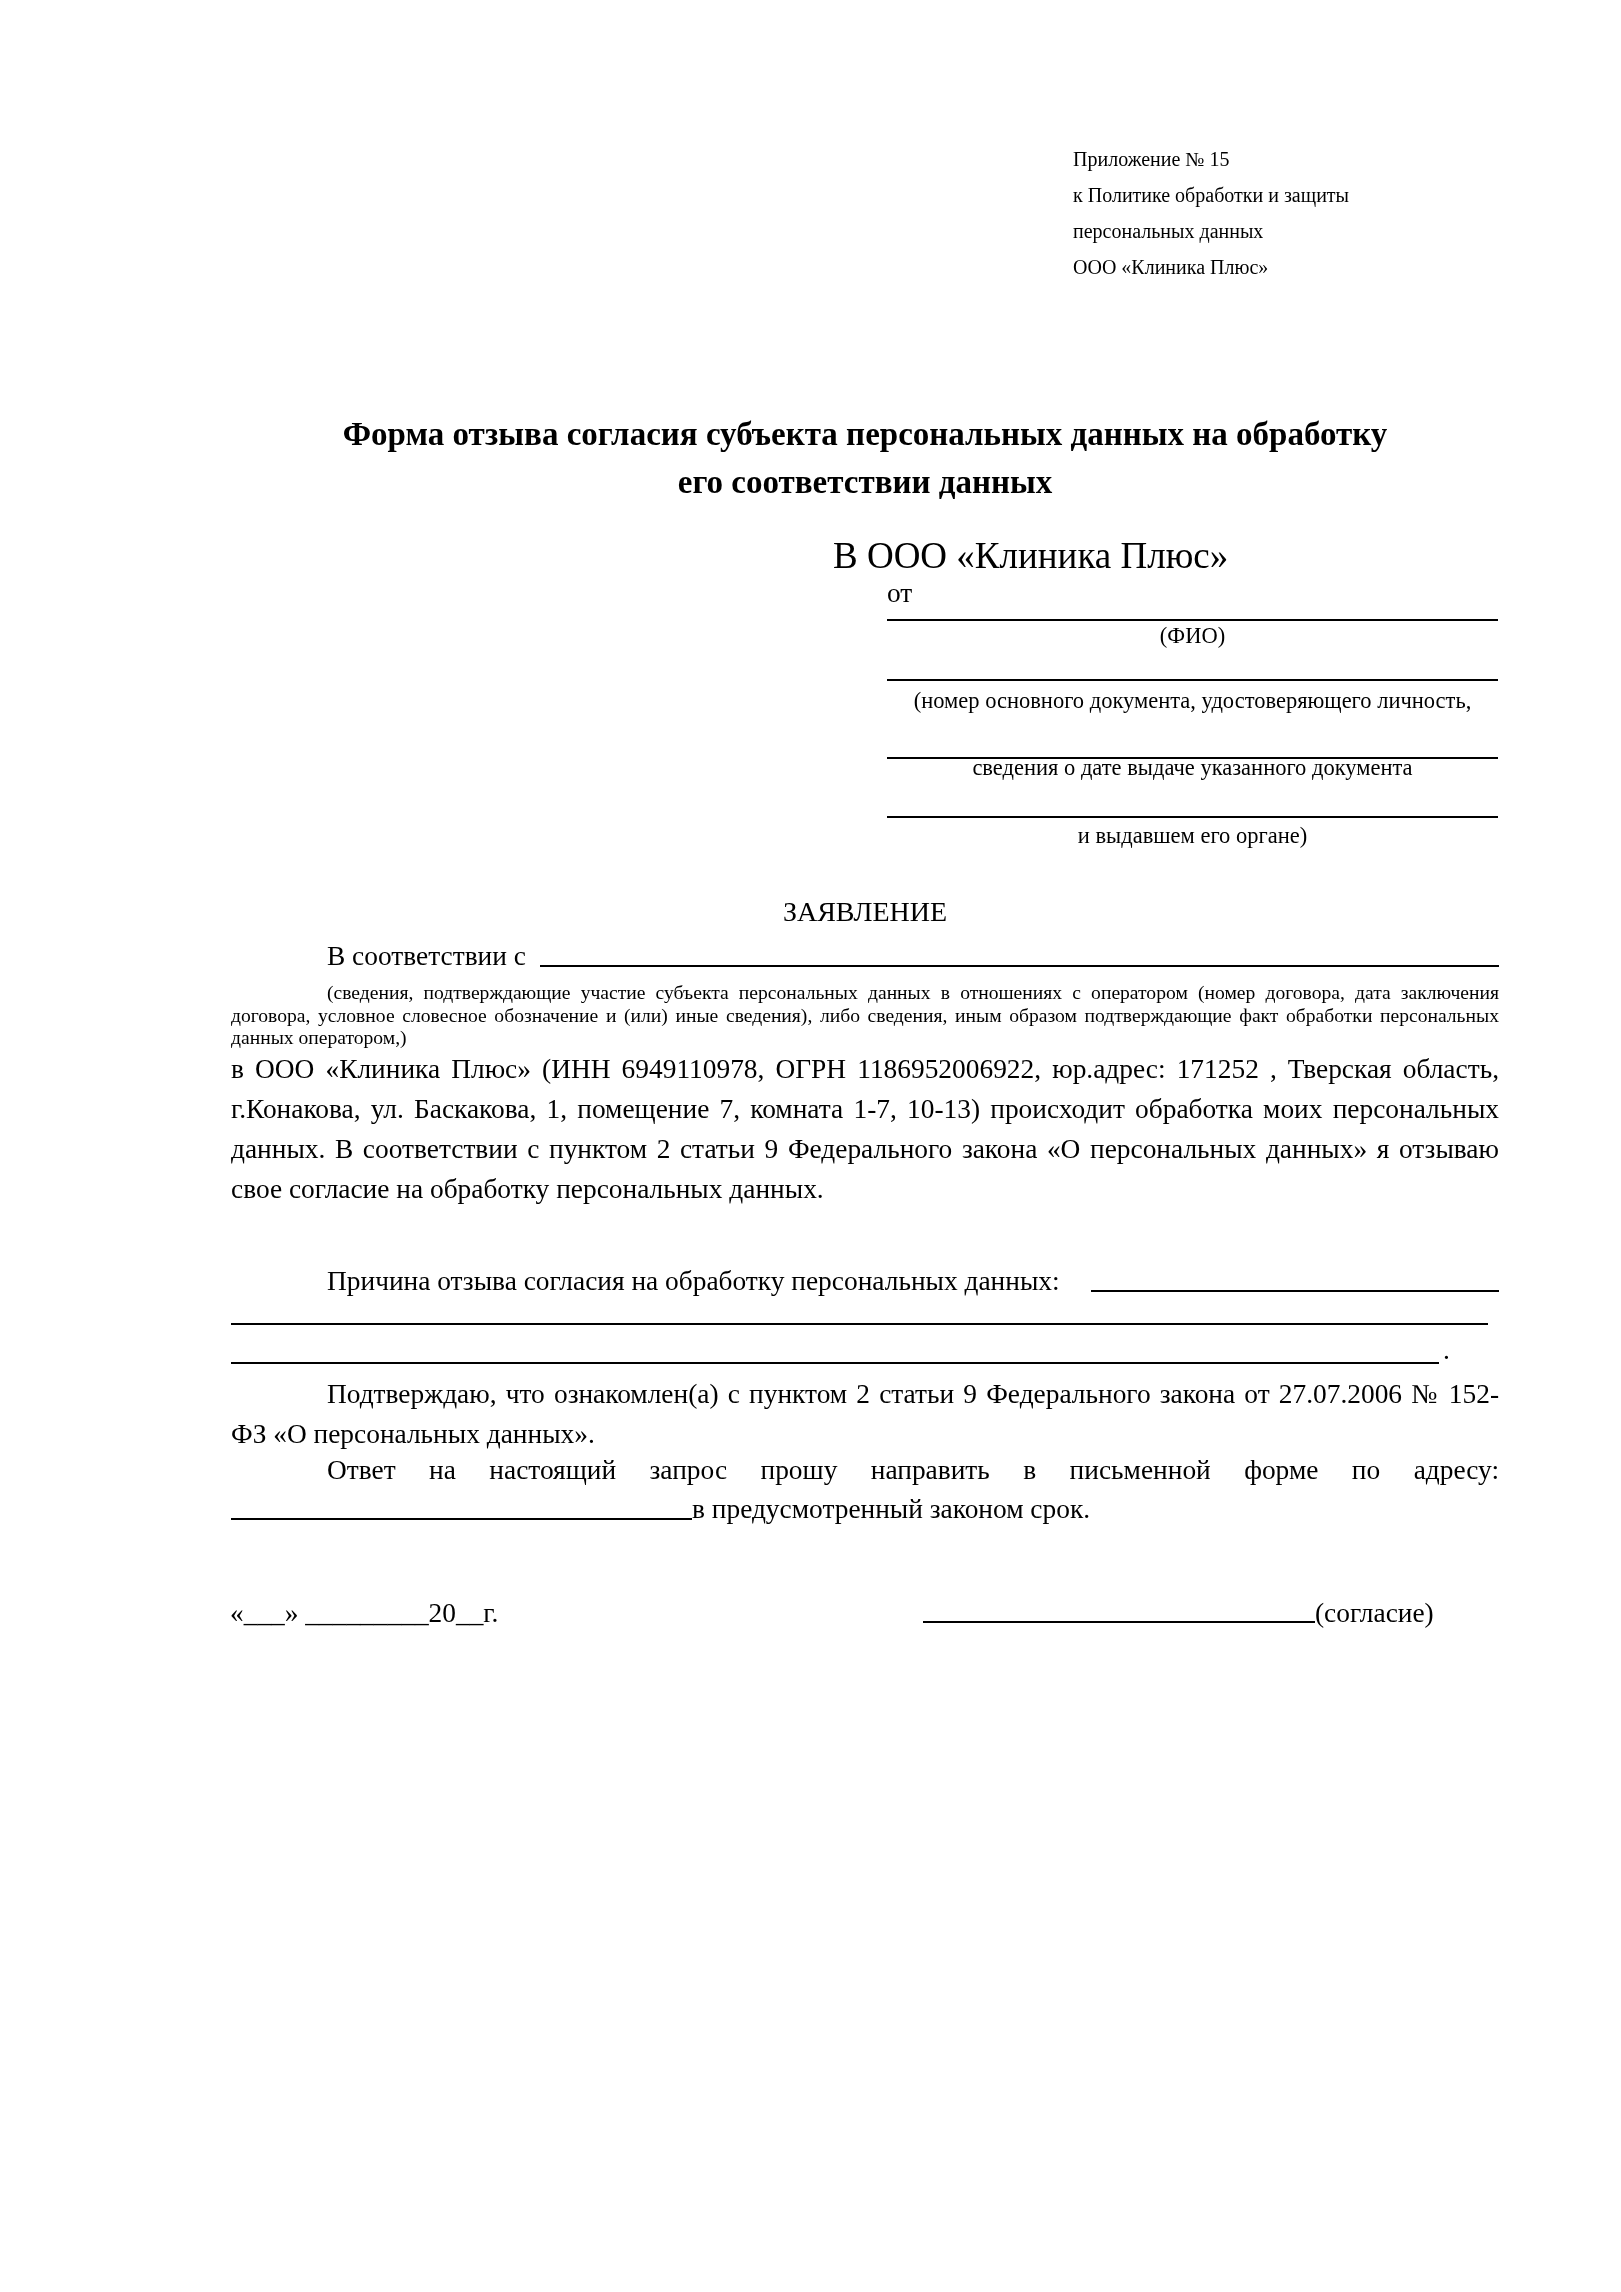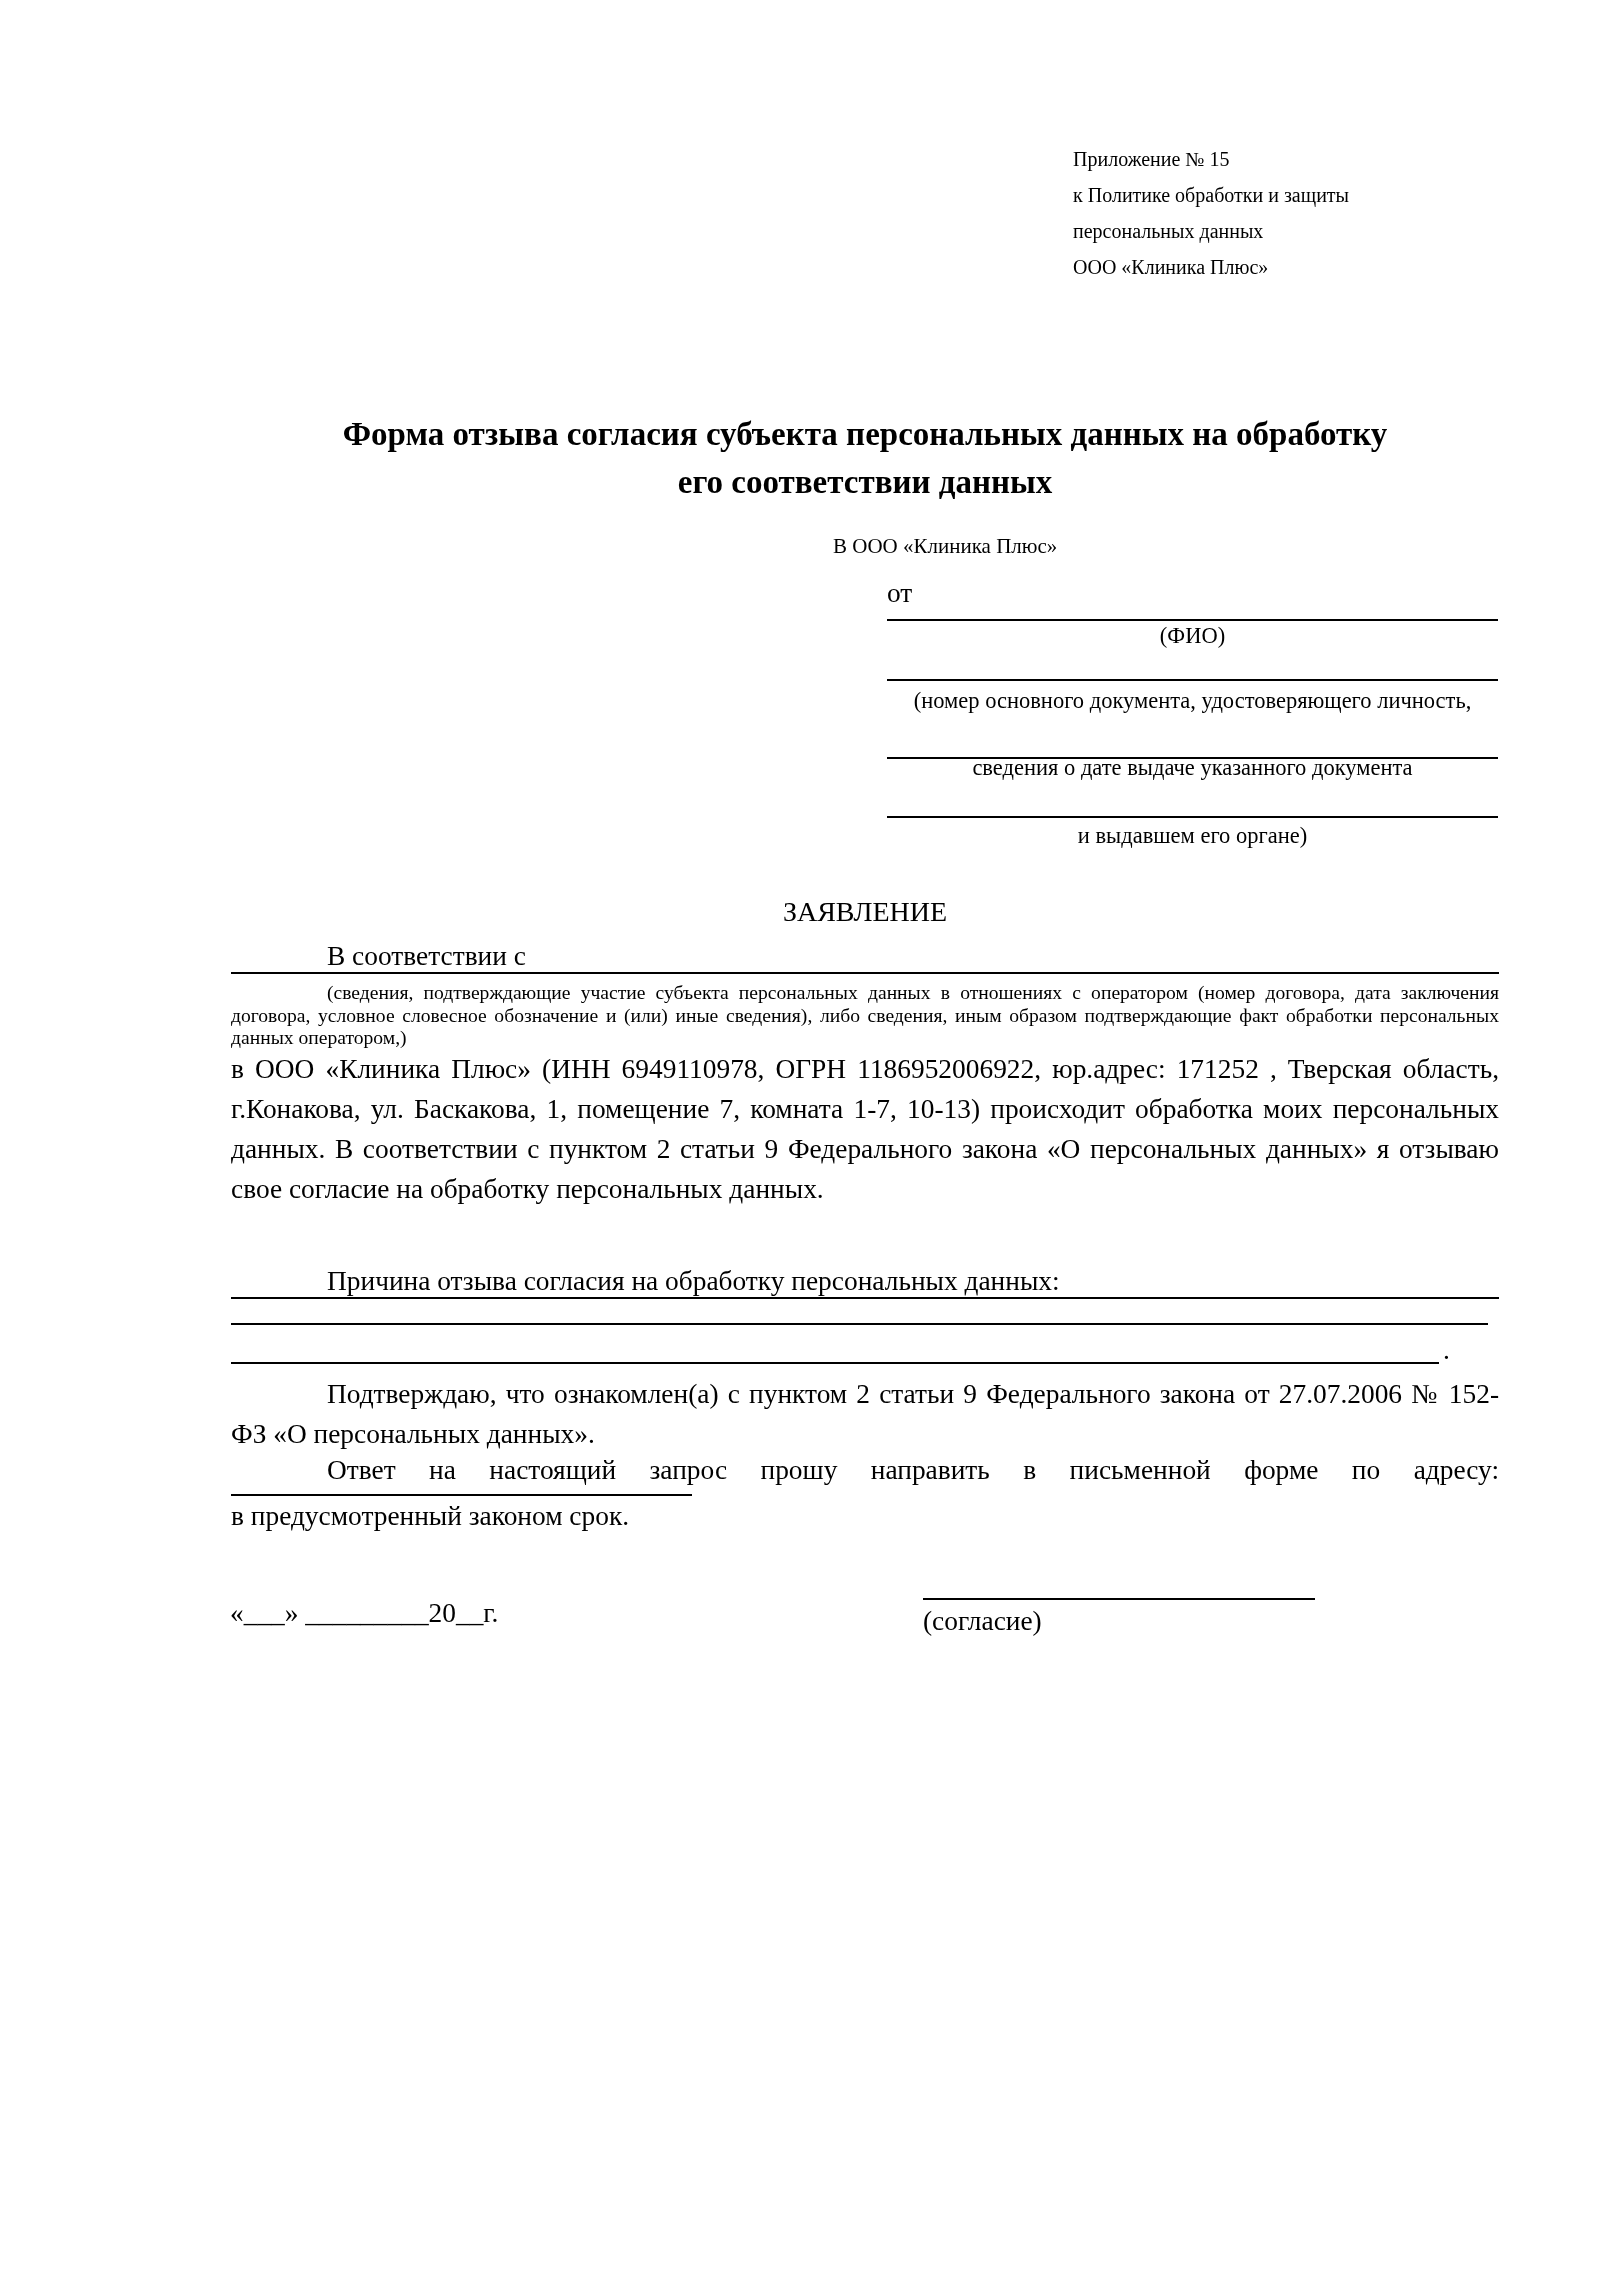--- a/index.html
+++ b/index.html
@@ -22,41 +22,41 @@
   }
 
   
   .doc-title {
     left: 231px; top: 410px; width: 1268px;
     font-size: 33px; font-weight: bold;
     text-align: center; line-height: 48px;
   }
 
   
-  .addr-to   { left: 833px; top: 534px; font-size: 21px; white-space: nowrap; }
+  .addr-to   { left: 833px; top: 534px; font-size: 37px; white-space: nowrap; }
   .addr-from { left: 887px; top: 578px; font-size: 27.4px; }
 
   .hline {
     position: absolute;
     border-top: 2px solid #000;
     height: 0;
   }
   .field-caption {
     position: absolute;
     left: 887px; width: 611px;
     text-align: center;
     font-size: 22.5px; line-height: 25.5px;
   }
 
   .statement-heading {
     left: 231px; top: 896px; width: 1268px;
     font-size: 28px; text-align: center;
   }
 
-  .flex-row { display: flex; flex-direction: column; }
+  .flex-row { display: flex; }
   .fill-line {
     flex: 1;
     border-bottom: 2px solid #000;
     margin-bottom: 4.9px;
   }
   .nowrap { white-space: nowrap; }
 
   .accordance { left: 231px; top: 941px; width: 1268px; font-size: 27.4px; }
   .accordance .lead { padding-left: 96px; }
 

